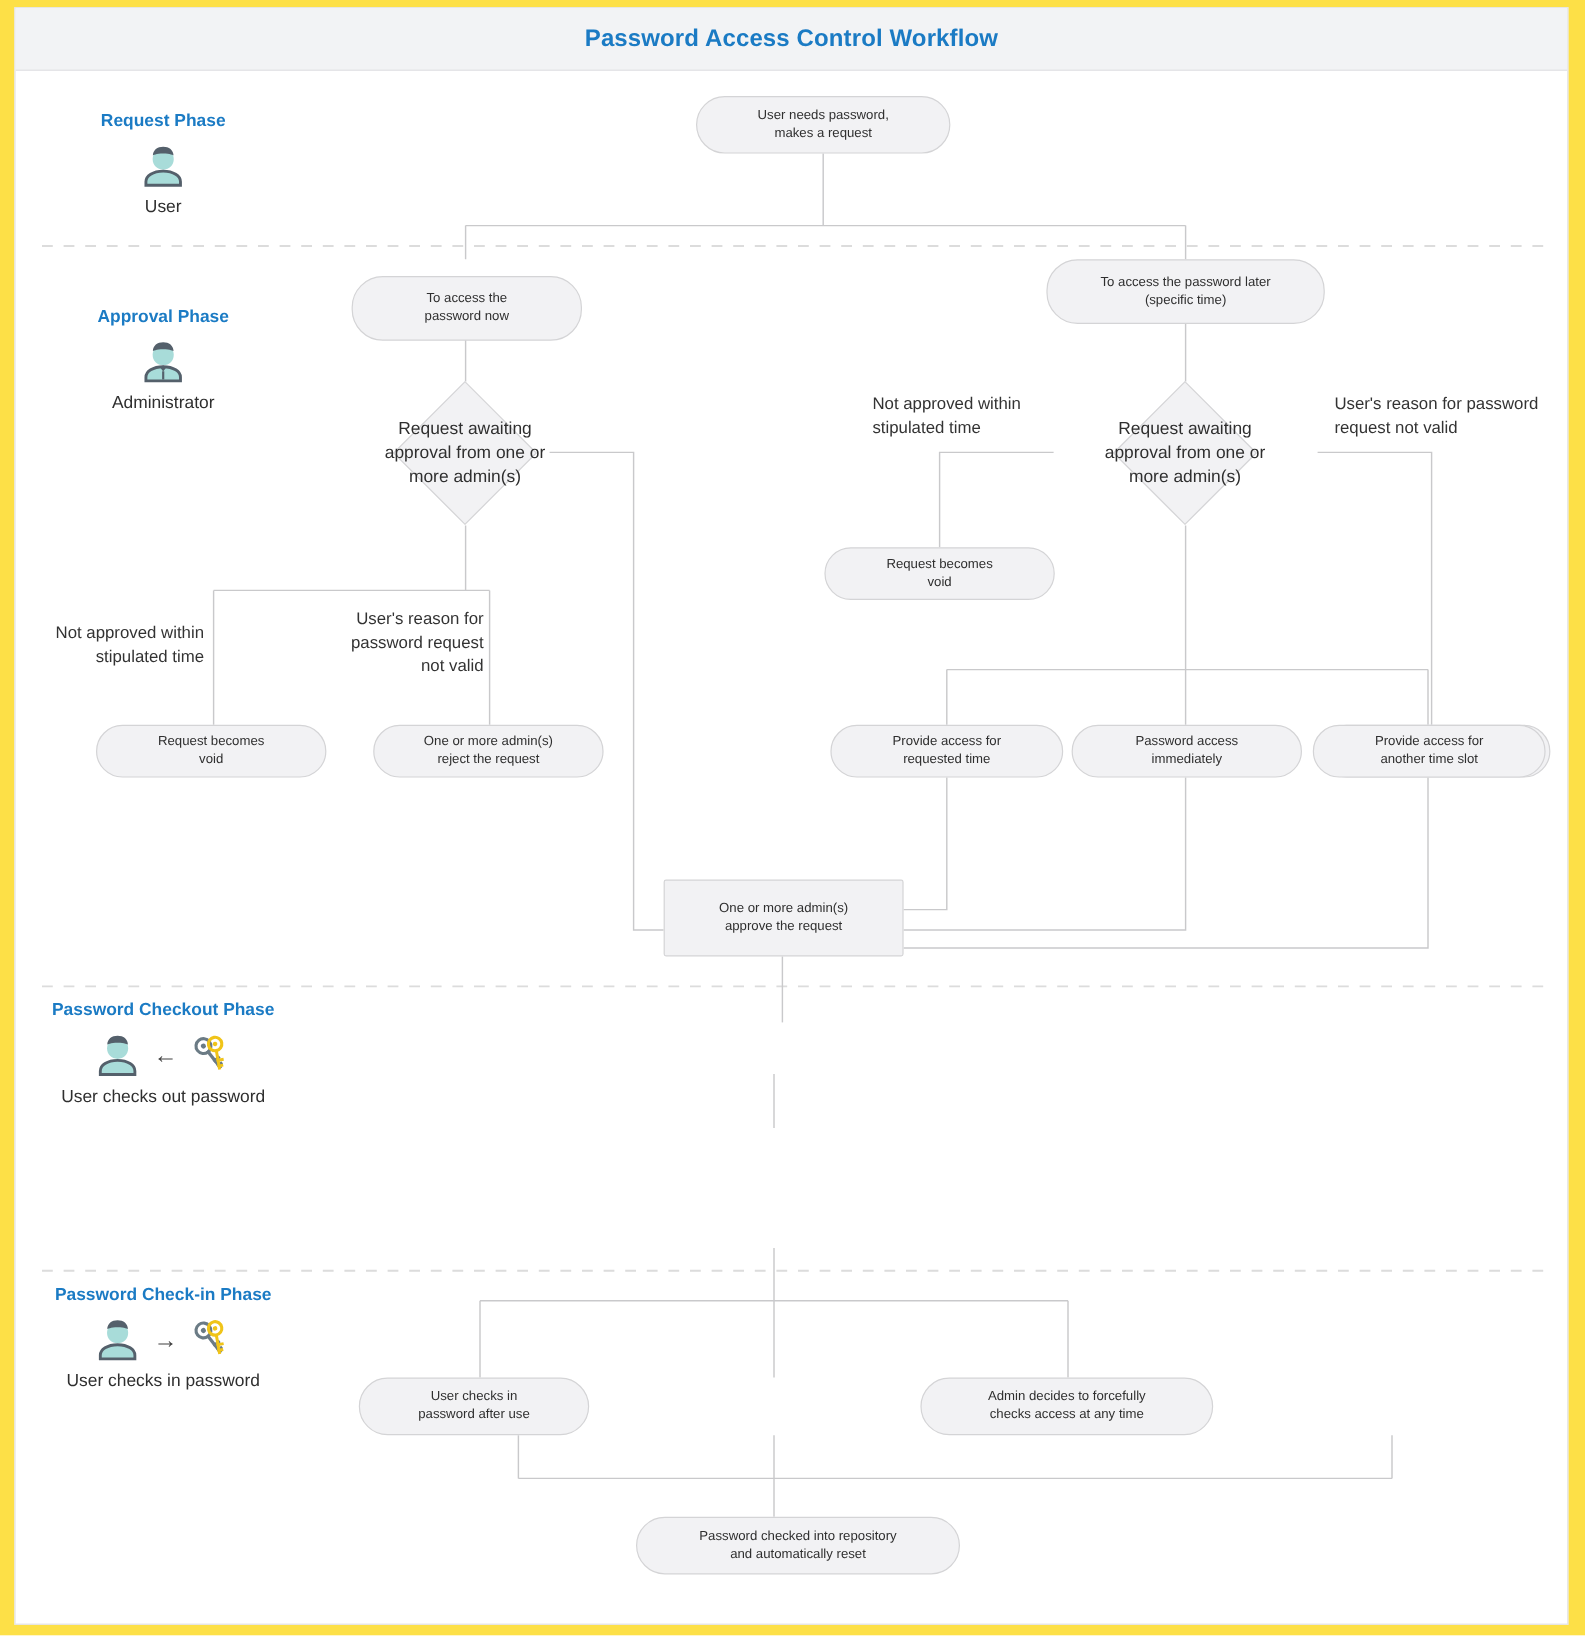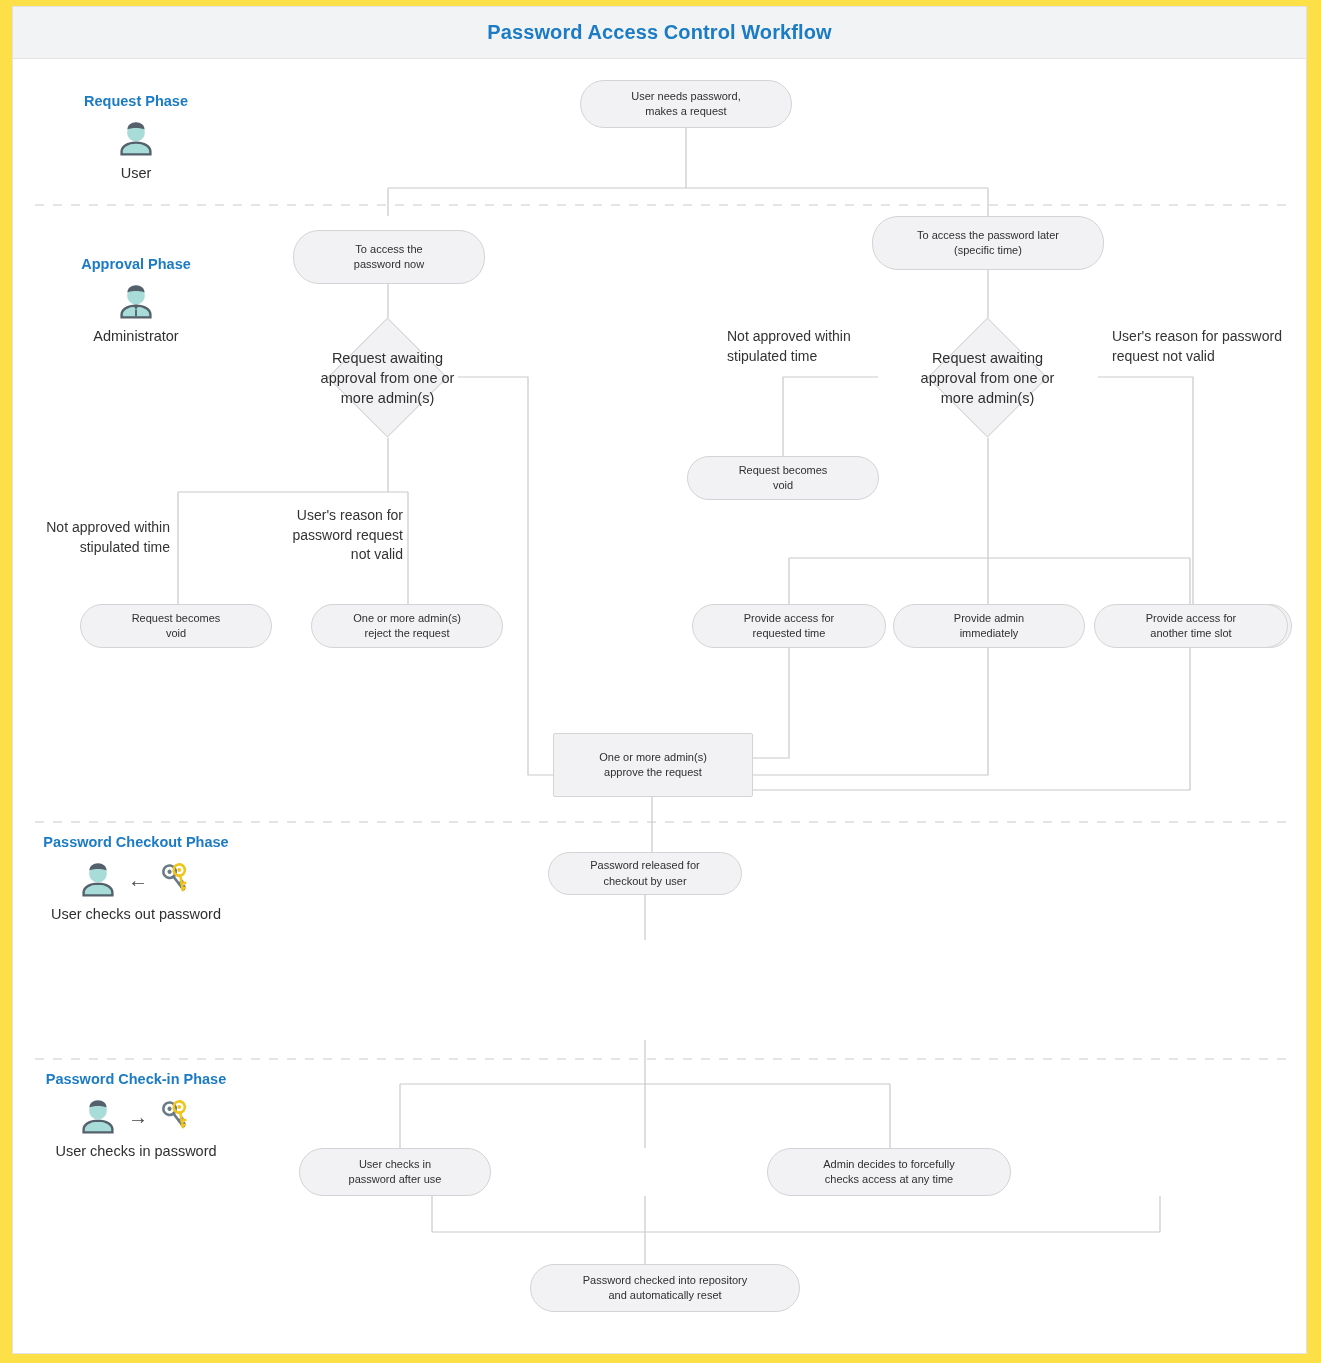--- a/index.html
+++ b/index.html
@@ -316,31 +316,29 @@
 
   <div class="node pill" style="left:687px; top:456px; width:192px; height:44px; white-space:pre-line;">Request becomes
 void</div>
 
   <div class="node pill" style="left:1100px; top:604px; width:192px; height:44px; white-space:pre-line;">One or more admin(s
 reject the request</div>
 
   <div class="node pill" style="left:692px; top:604px; width:194px; height:44px; white-space:pre-line;">Provide access for
 requested time</div>
 
-  <div class="node pill" style="left:893px; top:604px; width:192px; height:44px; white-space:pre-line;">Provide admin
+  <div class="node pill" style="left:893px; top:604px; width:192px; height:44px; white-space:pre-line;">Password access
 immediately</div>
 
   <div class="node pill" style="left:1094px; top:604px; width:194px; height:44px; white-space:pre-line;">Provide access for
 another time slot</div>
 
   <div class="node rect" style="left:553px; top:733px; width:200px; height:64px; white-space:pre-line;">One or more admin(s)
 approve the request</div>
 
-  <div class="node pill" style="left:548px; top:852px; width:194px; height:43px; white-space:pre-line;">Password released for
-checkout by user</div>
 
 
   <div class="node pill" style="left:299px; top:1148px; width:192px; height:48px; white-space:pre-line;">User checks in
 password after use</div>
 
 
   <div class="node pill" style="left:767px; top:1148px; width:244px; height:48px; white-space:pre-line;">Admin decides to forcefully
 checks access at any time</div>
 
   <div class="node pill" style="left:530px; top:1264px; width:270px; height:48px; white-space:pre-line;">Password checked into repository

